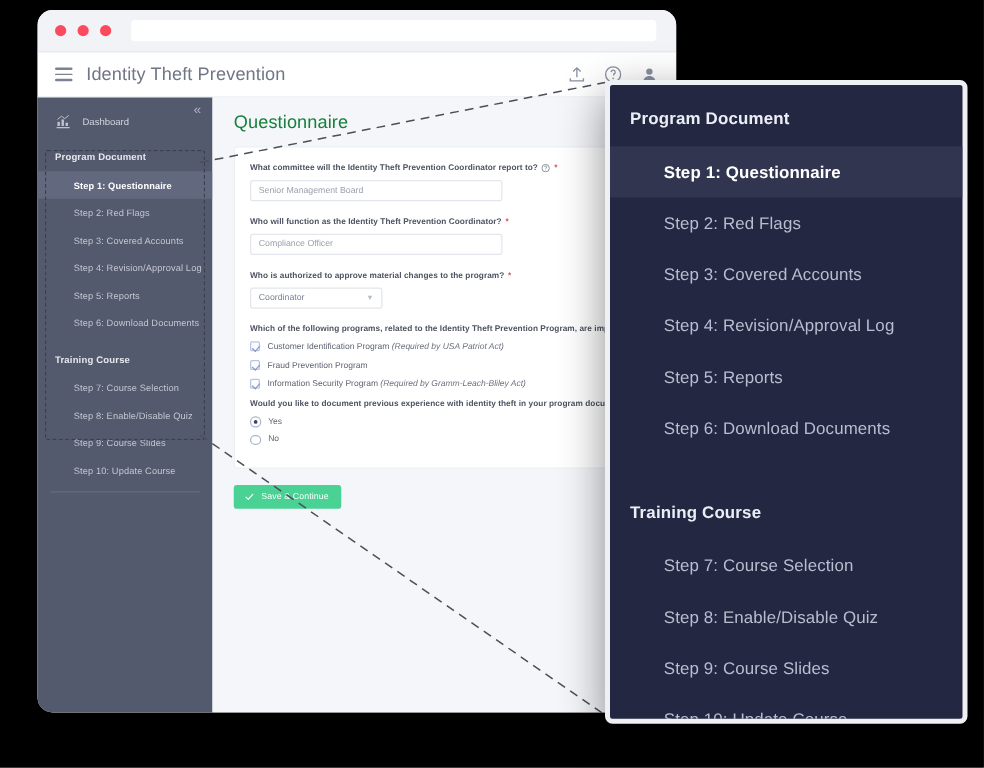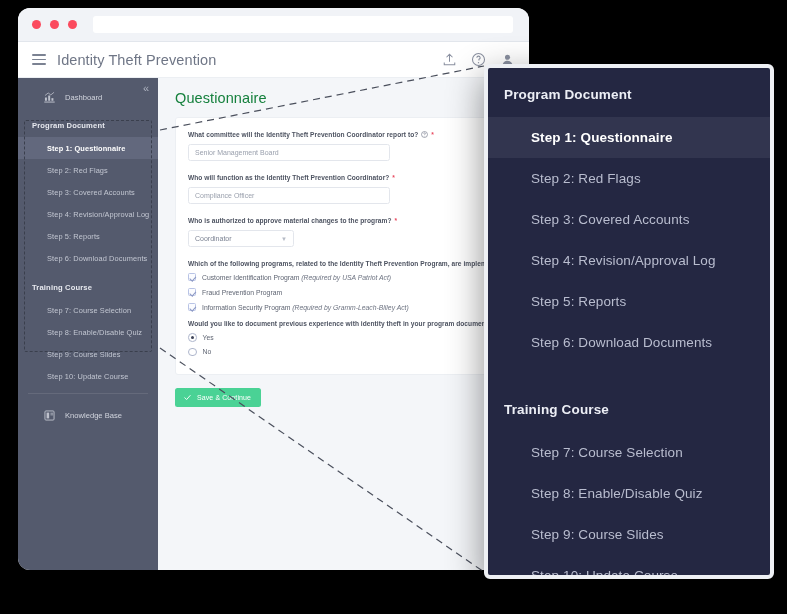--- a/index.html
+++ b/index.html
@@ -7,21 +7,21 @@
     width: 787px; height: 614px;
     background: #000000;
     font-family: "Liberation Sans", sans-serif;
     overflow: hidden;
   }
   #stage { position: relative; width: 787px; height: 614px; }
 
   
   .browser-window {
     position: absolute;
-    left: 18px; top: 8px;
+    left: 30px; top: 8px;
     width: 511px; height: 562px;
     background: #f4f6f9;
     border-radius: 12px;
     box-shadow: 0 10px 34px rgba(0,0,0,0.40);
     overflow: hidden;
   }
   .browser-chrome {
     height: 34px;
     background: #f1f3f7;
     display: flex; align-items: center;
@@ -79,21 +79,20 @@
   }
   .collapse-chevron {
     position: absolute; right: 9px; top: 5px;
     color: #aeb3c0; font-size: 11px; line-height: 1;
   }
   .side-entry {
     display: flex; align-items: center; gap: 9px;
     padding: 9px 0 9px 14px;
     font-size: 7.6px;
     color: #d2d5de;
-    margin-left: 11px;
   }
   .side-entry .sic { width: 13px; height: 13px; opacity: .85; flex-shrink: 0; }
 
   .side-group-title {
     font-size: 7.6px; font-weight: bold;
     color: #e6e8ee;
     padding: 8px 0 7px 14px;
     letter-spacing: .15px;
   }
   .side-step {
@@ -324,28 +323,20 @@
         <div class="side-step">Step 6: Download Documents</div>
 
         <div class="side-group-title" style="padding-top:14px">Training Course</div>
         <div class="side-step">Step 7: Course Selection</div>
         <div class="side-step">Step 8: Enable/Disable Quiz</div>
         <div class="side-step">Step 9: Course Slides</div>
         <div class="side-step">Step 10: Update Course</div>
 
         <div class="side-divider"></div>
 
-        <div class="side-entry">
-          <svg class="sic" viewBox="0 0 20 20">
-            <rect x="3" y="3" width="14" height="14" rx="1.5" fill="none" stroke="#d2d5de" stroke-width="1.4"></rect>
-            <rect x="5.5" y="5.5" width="4" height="9" fill="#d2d5de"></rect>
-            <path d="M11.5 6.5h4M11.5 9h4" stroke="#d2d5de" stroke-width="1.2"></path>
-          </svg>
-          <span>Knowledge Base</span>
-        </div>
       </div>
 
       <div class="content">
         <div class="page-title">Questionnaire</div>
 
         <div class="card">
 
           <div class="q-label">
             <span>What committee will the Identity Theft Prevention Coordinator report to?</span>
             <svg class="info-ico" viewBox="0 0 20 20">

